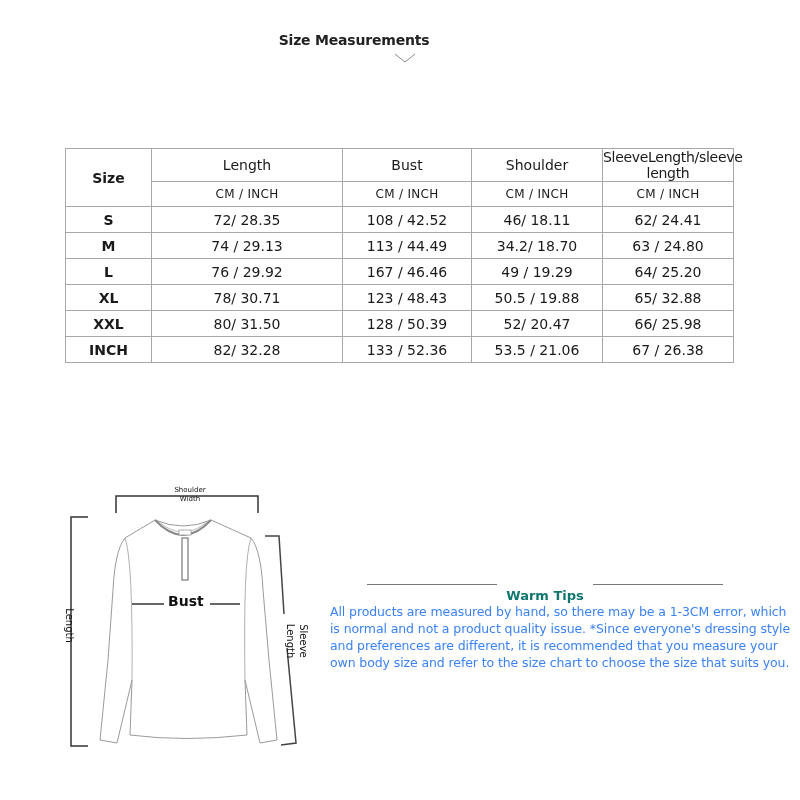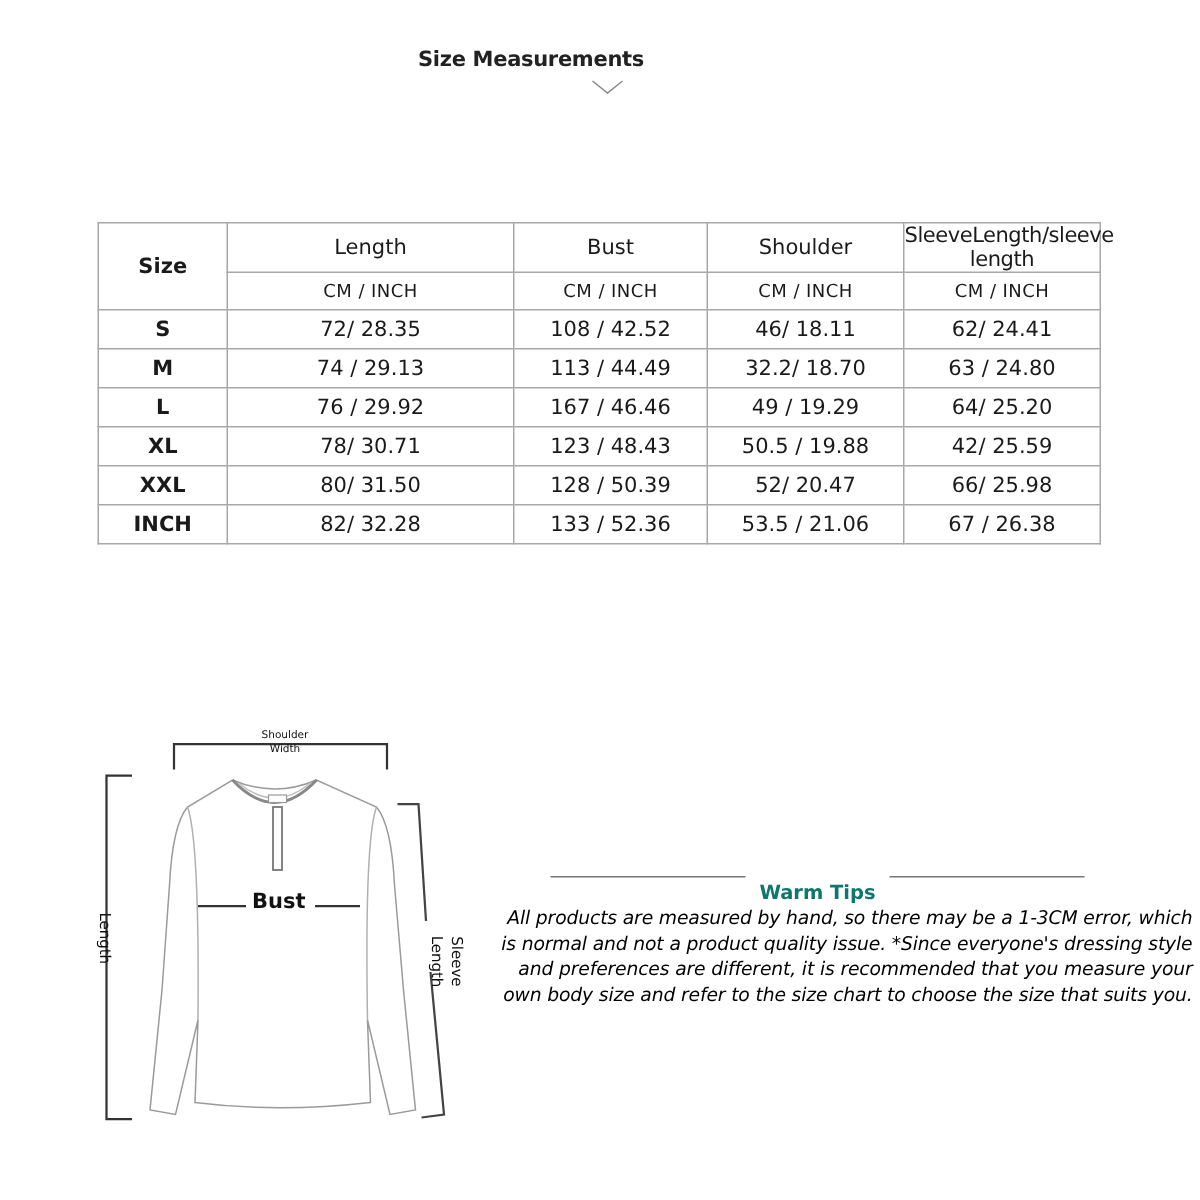--- a/index.html
+++ b/index.html
@@ -39,22 +39,22 @@
   .lbl-bust { left: 113px; top: 113px; font-size: 14px; font-weight: bold; }
   .lbl-length { left: -6px; top: 140px; font-size: 10px; transform: rotate(90deg); transform-origin: center; width: 40px; text-align: center; }
   .lbl-sleeve { left: 220px; top: 148px; font-size: 10px; transform: rotate(90deg); transform-origin: center; width: 44px; text-align: center; line-height: 13px; }
 
   .tips-title {
     position: absolute; left: 365px; top: 588px; width: 360px; text-align: center;
     font-size: 13px; font-weight: bold; color: #0f766e;
   }
   .tips-line { position: absolute; top: 584px; height: 1px; background: #777; }
   .tips-body {
-    position: absolute; left: 330px; top: 603px; width: 465px; text-align: right;
-    font-size: 12.5px; line-height: 17px; color: #000000; letter-spacing: -0.1px; font-style: italic;
+    position: absolute; left: 330px; top: 603px; width: 465px; text-align: left;
+    font-size: 12.5px; line-height: 17px; color: #3b82f6; letter-spacing: -0.1px;
   }
 </style>
 </head>
 <body>
 
 <div class="title">Size Measurements</div>
 <svg class="title-chevron" width="24" height="12" viewBox="0 0 24 12">
   <polyline points="2,2 12,10 22,2" fill="none" stroke="#888" stroke-width="1"></polyline>
 </svg>
 
@@ -84,36 +84,36 @@
     <td class="size-cell">S</td>
     <td>72/ 28.35</td>
     <td>108 / 42.52</td>
     <td>46/ 18.11</td>
     <td>62/ 24.41</td>
   </tr>
   <tr class="row">
     <td class="size-cell">M</td>
     <td>74 / 29.13</td>
     <td>113 / 44.49</td>
-    <td>32.2/ 18.70</td>
+    <td>34.2/ 18.70</td>
     <td>63 / 24.80</td>
   </tr>
   <tr class="row">
     <td class="size-cell">L</td>
     <td>76 / 29.92</td>
     <td>167 / 46.46</td>
     <td>49 / 19.29</td>
     <td>64/ 25.20</td>
   </tr>
   <tr class="row">
     <td class="size-cell">XL</td>
     <td>78/ 30.71</td>
     <td>123 / 48.43</td>
     <td>50.5 / 19.88</td>
-    <td>42/ 25.59</td>
+    <td>65/ 32.88</td>
   </tr>
   <tr class="row">
     <td class="size-cell">XXL</td>
     <td>80/ 31.50</td>
     <td>128 / 50.39</td>
     <td>52/ 20.47</td>
     <td>66/ 25.98</td>
   </tr>
   <tr class="row">
     <td class="size-cell">INCH</td>

